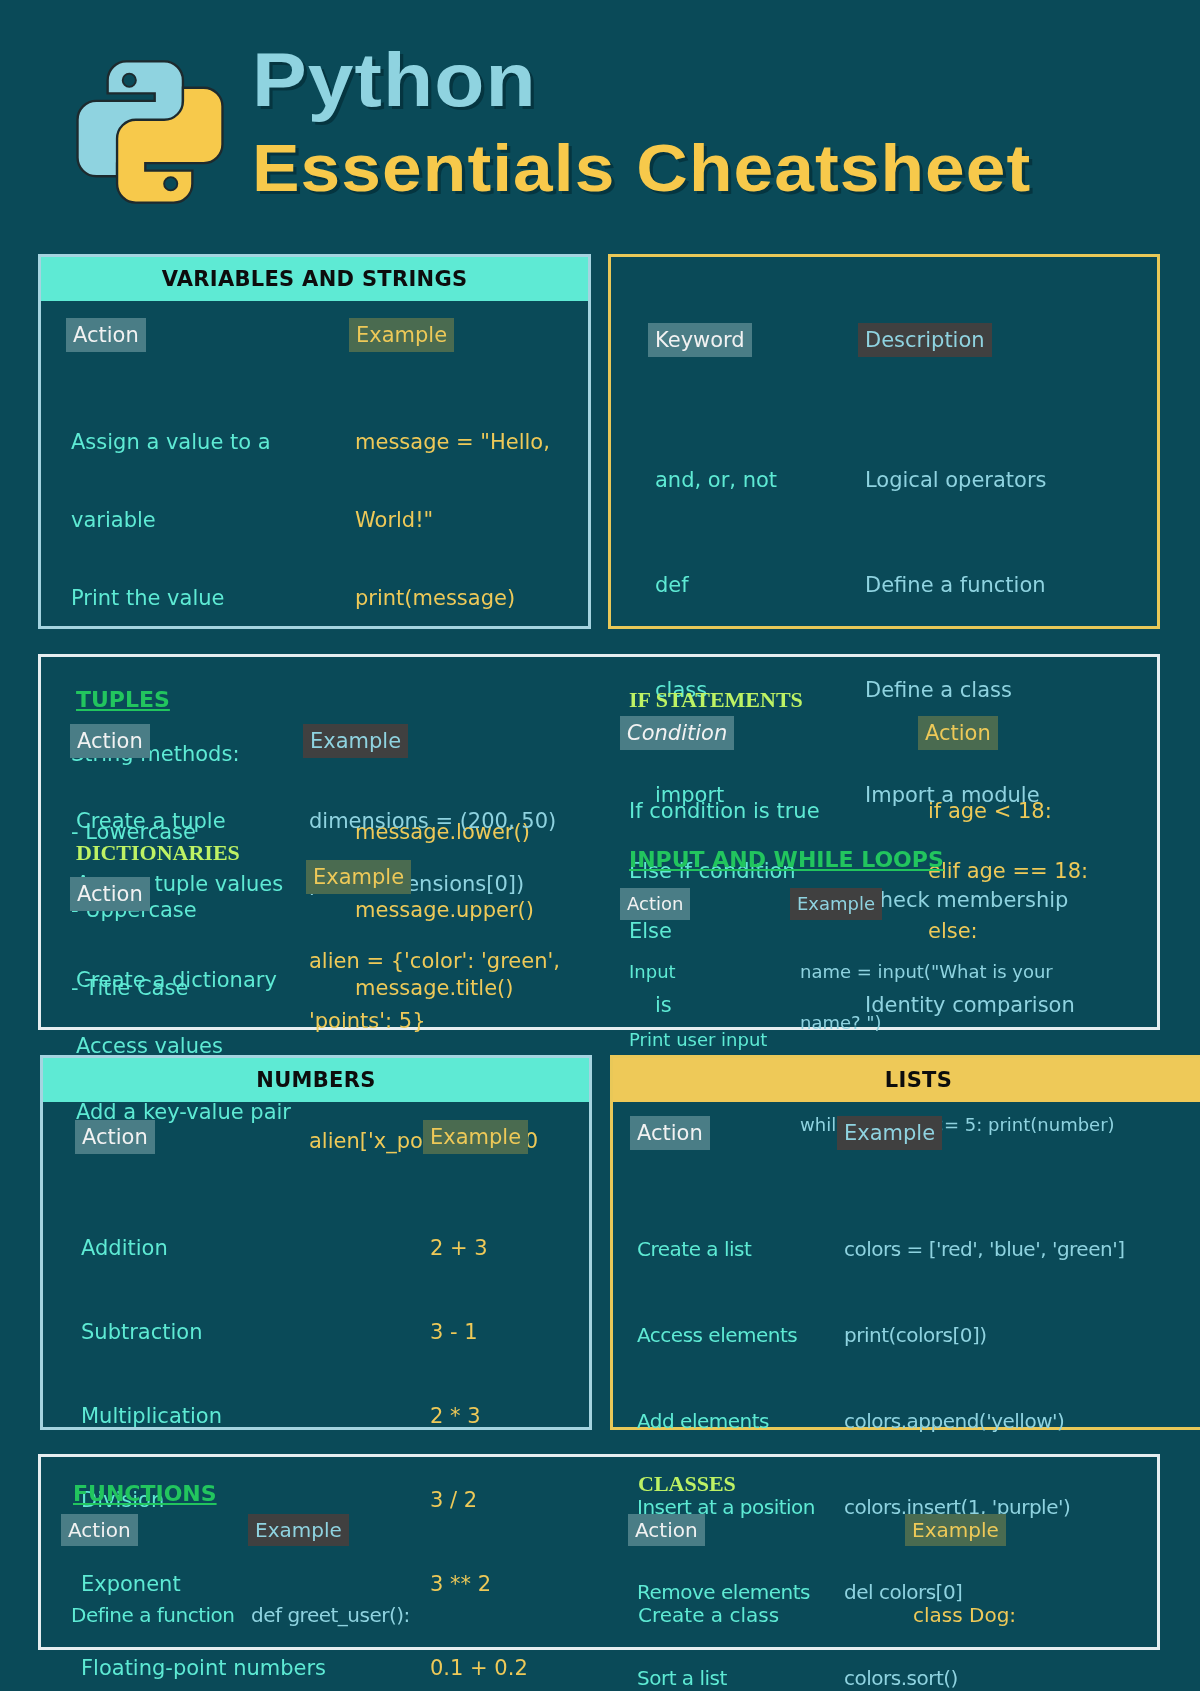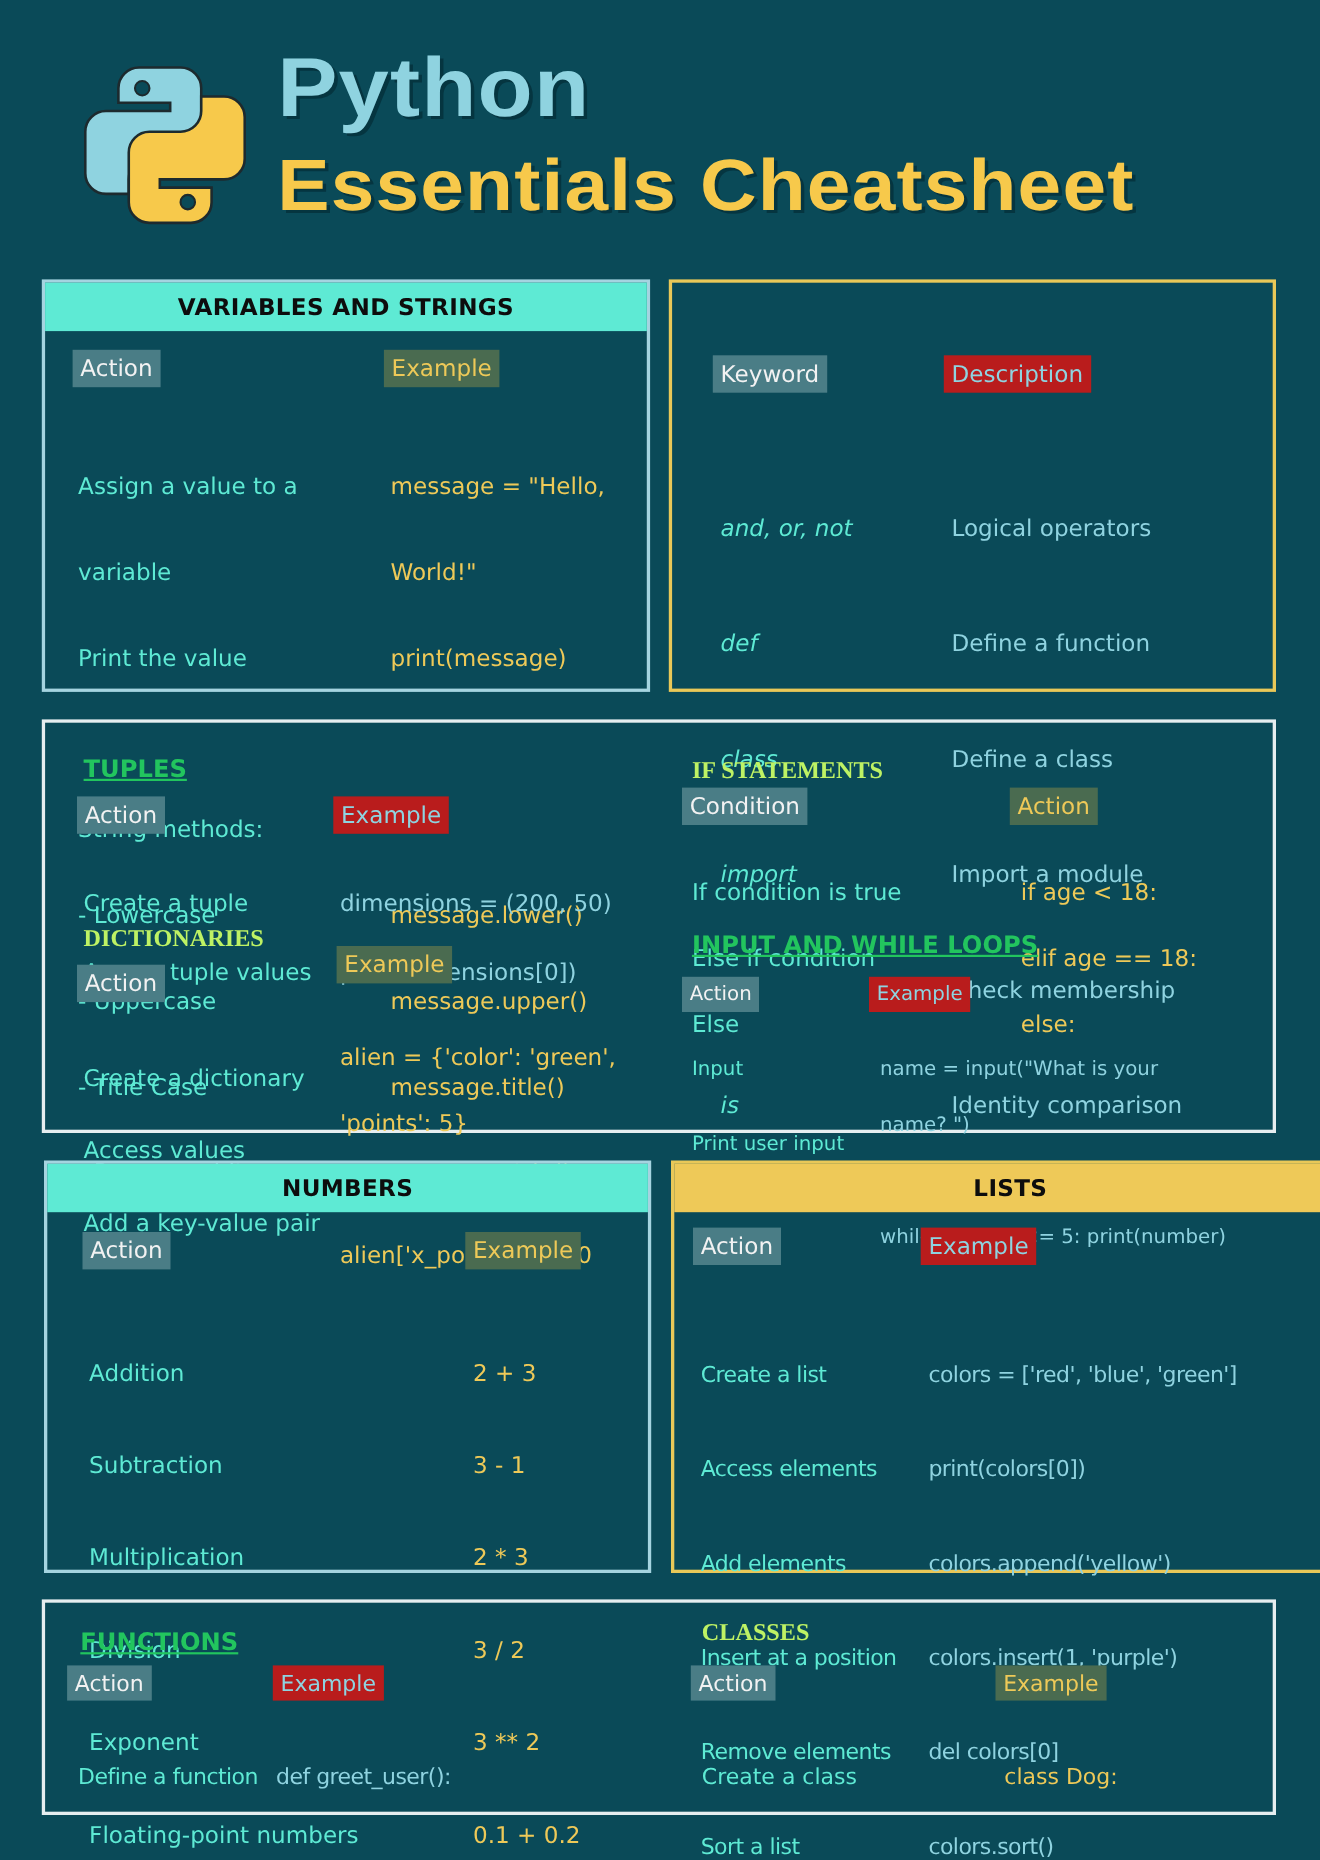--- a/index.html
+++ b/index.html
@@ -23,21 +23,21 @@
   .box.yellow { border: 3px solid #e9c858; }
   .box.white { border: 3px solid #e6eef0; }
   .box-header { height: 44px; display: flex; align-items: center; justify-content: center;
                 font-weight: 700; font-size: 21px; color: #0d0d0d; letter-spacing: 0.3px; }
   .blue .box-header { background: #5eead4; }
   .yellow .box-header { background: #eec958; }
 
   .tag { position: absolute; padding: 0 7px; height: 34px; line-height: 34px; font-size: 21px; }
   .tag.a { background: #4a7d86; color: #f2f2f2; }
   .tag.e-y { background: #4a6b50; color: #eec958; }
-  .tag.e-b { background: #b91c1c; color: #8fd3e0; }
+  .tag.e-b { background: #404040; color: #8fd3e0; }
 
   .col { position: absolute; font-size: 21px; line-height: 26px; white-space: pre; }
   .w { color: #5eead4; }
   .y { color: #eec958; }
   .c { color: #8fd3e0; }
 
   .sec-title { position: absolute; font-weight: 700; font-size: 22px; }
   .sec-title.c { color: #22c55e; text-decoration: underline; }
   .sec-title.y { color: #bef264; font-family: Liberation Serif, serif; }
 
@@ -79,21 +79,21 @@
     <span class="row">message.lower()</span>
     <span class="row">message.upper()</span>
     <span class="row">message.title()</span>
     <span class="row">message.strip()</span>
   </div>
 </div>
 
 <div class="box yellow" style="left:608px;top:254px;width:552px;height:375px;">
   <div class="tag a" style="left:37px;top:66px;">Keyword</div>
   <div class="tag e-b" style="left:247px;top:66px;">Description</div>
-  <div class="col w" style="left:44px;top:136px;line-height:35px;font-style:italic;">
+  <div class="col w" style="left:44px;top:136px;line-height:35px;">
     <span class="row">and, or, not</span>
     <span class="row">def</span>
     <span class="row">class</span>
     <span class="row">import</span>
     <span class="row">in</span>
     <span class="row">is</span>
   </div>
   <div class="col c" style="left:254px;top:136px;line-height:35px;">
     <span class="row">Logical operators</span>
     <span class="row">Define a function</span>
@@ -127,21 +127,21 @@
     <span class="row">Add a key-value pair</span>
   </div>
   <div class="col y" style="left:268px;top:254px;line-height:20px;">
     <span class="row">alien = {'color': 'green',</span>
     <span class="row">'points': 5}</span>
     <span class="row">print(alien['color'])</span>
     <span class="row">alien['x_position'] = 0</span>
   </div>
 
   <div class="sec-title y" style="left:588px;top:30px;">IF STATEMENTS</div>
-  <div class="tag a" style="left:579px;top:59px;">Condition</div>
+  <div class="tag a" style="left:579px;top:59px;font-style:italic;">Condition</div>
   <div class="tag e-y" style="left:877px;top:59px;">Action</div>
   <div class="col w" style="left:588px;top:104px;line-height:20px;">
     <span class="row">If condition is true</span>
     <span class="row">Else if condition</span>
     <span class="row">Else</span>
   </div>
   <div class="col y" style="left:887px;top:104px;line-height:20px;">
     <span class="row">if age &lt; 18:</span>
     <span class="row">elif age == 18:</span>
     <span class="row">else:</span>

